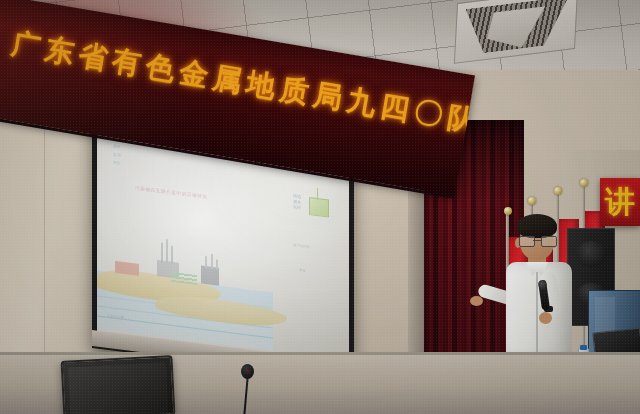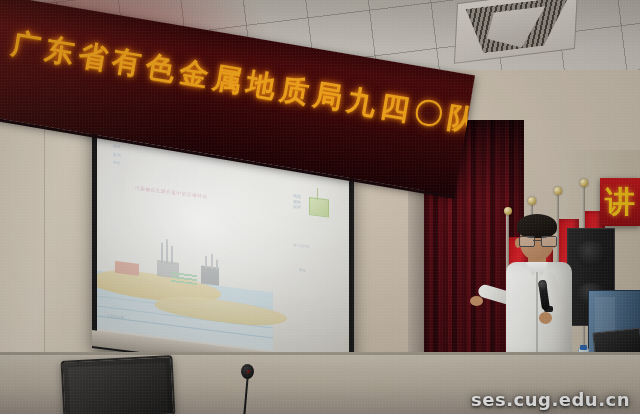--- a/index.html
+++ b/index.html
@@ -436,18 +436,17 @@
   <div id="chair" class="abs">
     <div class="pad"></div>
   </div>
   <div id="fg-mic" class="abs">
     <div class="stem"></div>
     <div class="head"></div>
     <div class="dot"></div>
   </div>
 
   <div id="watermark" class="abs">
-    <div id="wm-url">ses.cug.edu.cn</div>
   </div>
 
   <div id="grade" class="abs"></div>
   <div id="grain" class="abs"></div>
 </div>
 
 </body></html>

